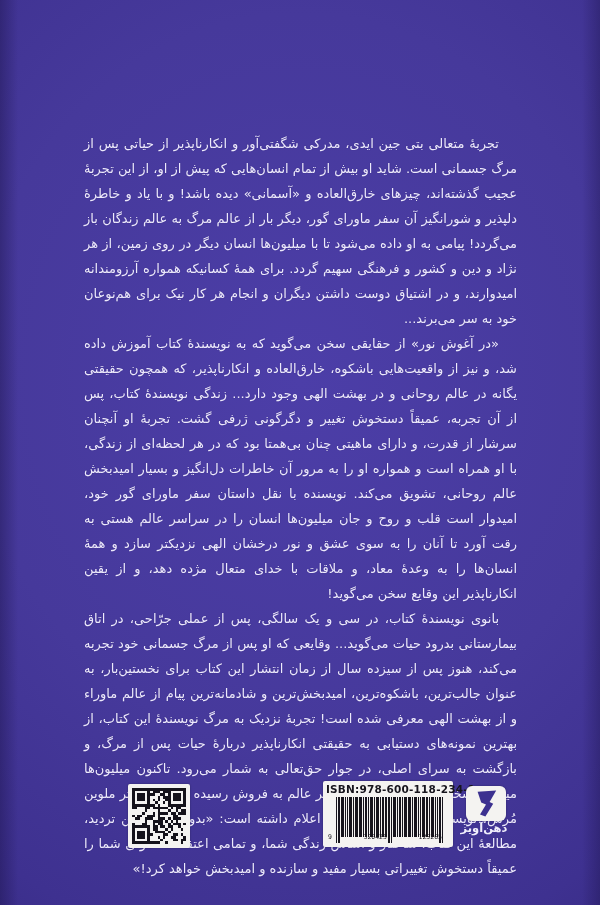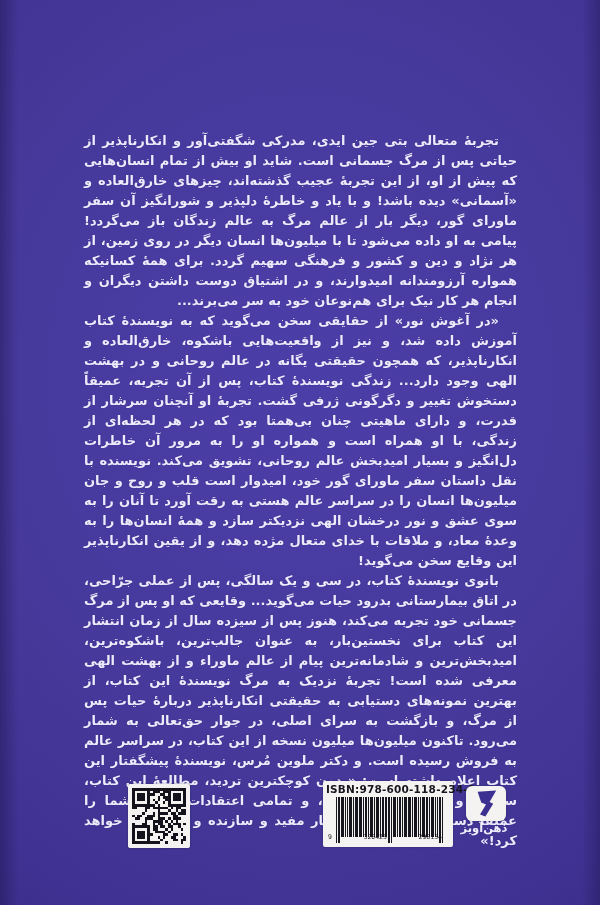--- a/index.html
+++ b/index.html
@@ -11,22 +11,22 @@
       linear-gradient(90deg, rgba(20,12,60,.35) 0%, rgba(20,12,60,0) 3%, rgba(20,12,60,0) 97%, rgba(20,12,60,.30) 100%),
       radial-gradient(ellipse 120% 90% at 50% 42%, #4c3ea8 0%, #46399b 45%, #3e3190 72%, #2e2374 100%);
     font-family:"DejaVu Sans", sans-serif;
   }
   .text-block{
     position:absolute;
     left:84px; top:131px; width:433px;
     direction:rtl;
     color:#edeafc;
     font-size:13px;
-    font-weight:bold;
-    line-height:20px;
+    font-weight:normal;
+    line-height:25px;
     text-align:justify;
     text-shadow:0 0 1px rgba(40,25,110,.55);
   }
   .text-block p{
     margin:0;
     text-indent:18px;
   }
   .footer-item{position:absolute;}
   
   .qr-box{
@@ -598,21 +598,21 @@
         <div class="bar" style="width: 1.6px;"></div>
         <div class="bar" style="width: 3.2px;"></div>
         <div class="bar" style="width: 1.6px;"></div>
         <div class="bar" style="width: 1.6px;"></div>
         <div class="bar guard" style="width: 1.6px;"></div>
         <div class="bar guard" style="width: 1.6px;"></div>
       </div>
     <div class="barcode-digits">
       <span>9</span>
       <span>320425</span>
-      <span>296134</span>
+      <span>125265</span>
     </div>
   </div>
 
   <div class="footer-item pub-logo">
     <svg width="30" height="27" viewBox="0 0 100 90">
       <polygon points="22,6 84,2 62,40 74,46 48,88 30,82 50,48 34,42" fill="#3c3190"></polygon>
     </svg>
   </div>
   <div class="footer-item pub-name">ذهن‌آویز</div>
 

